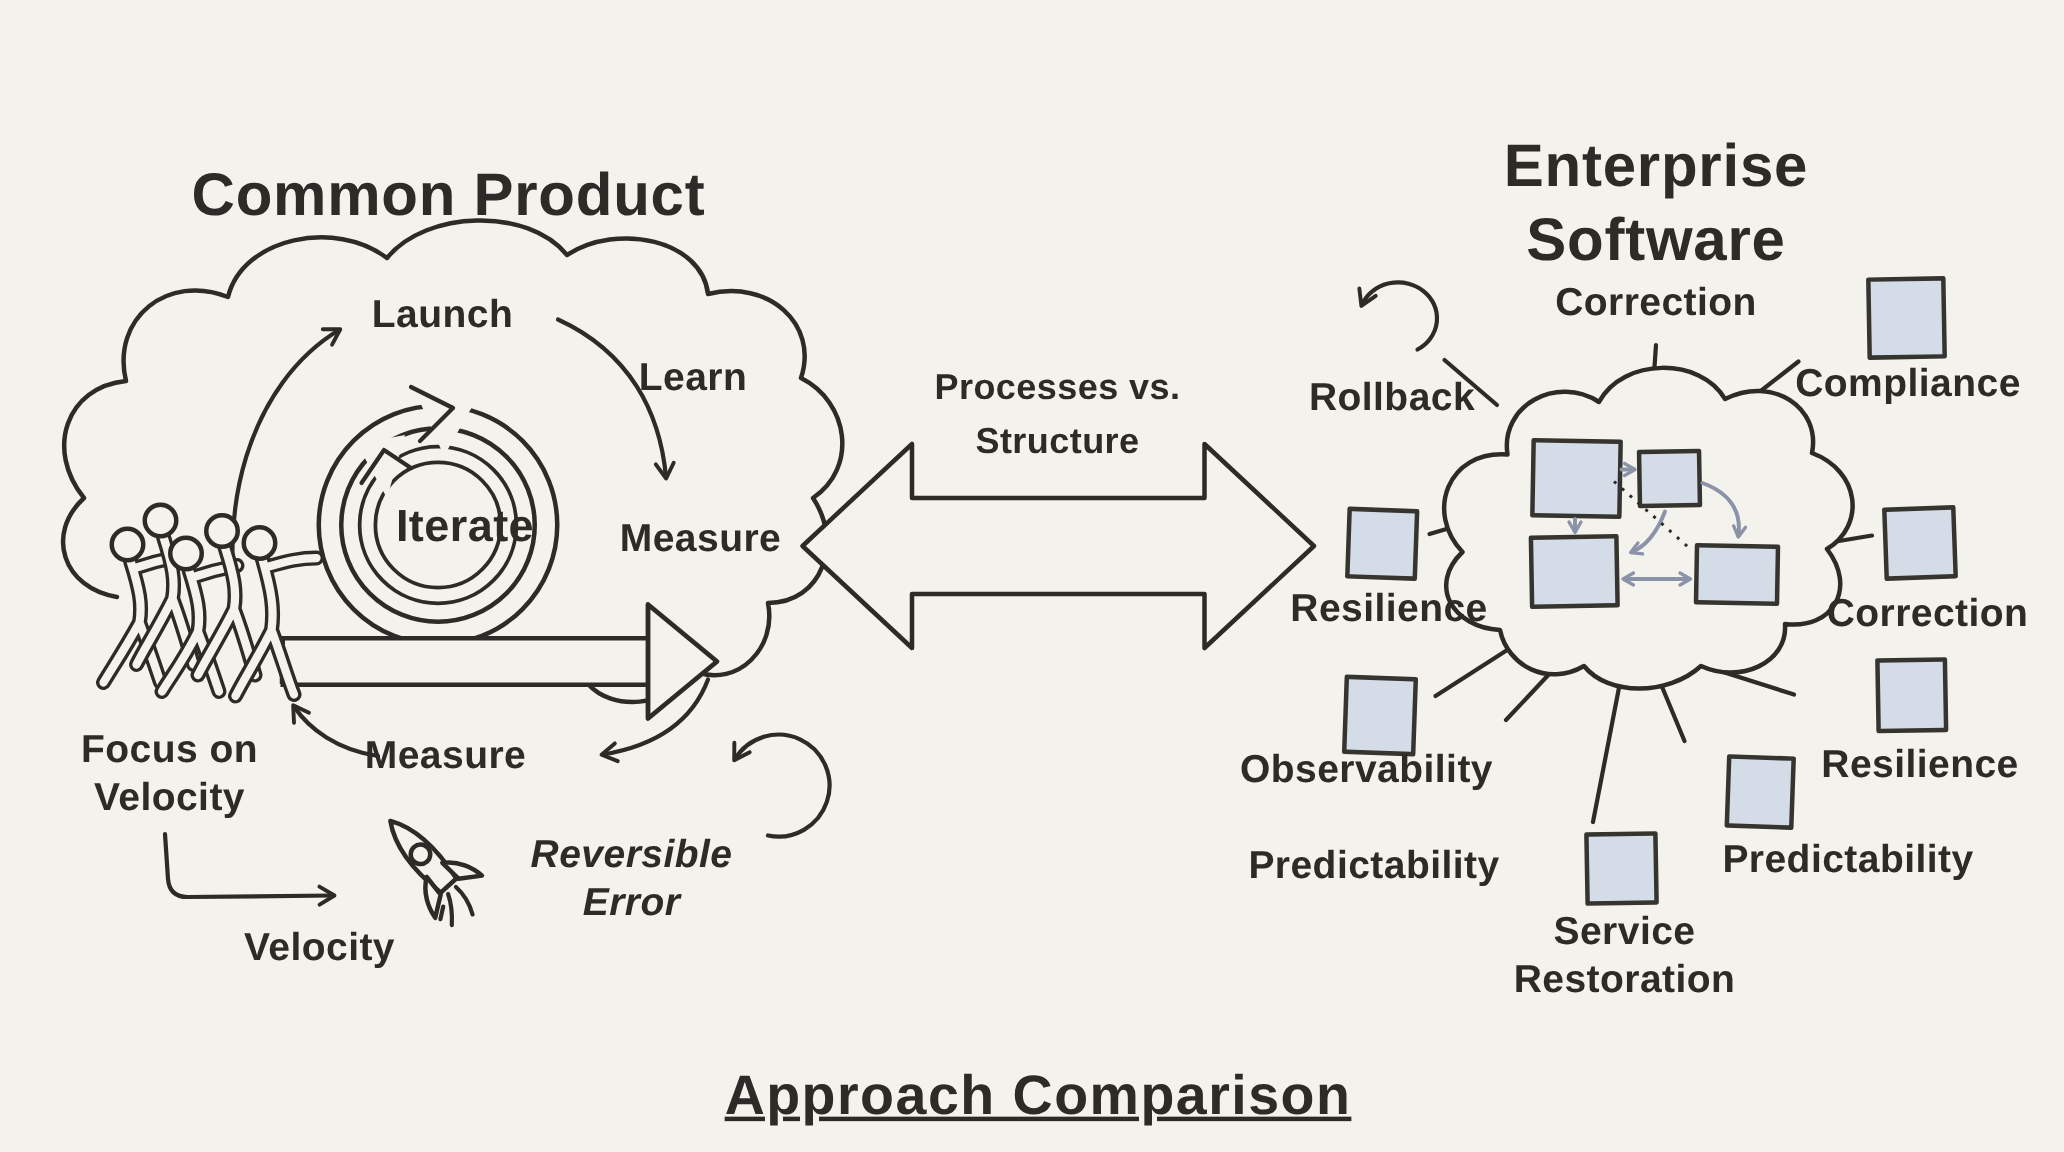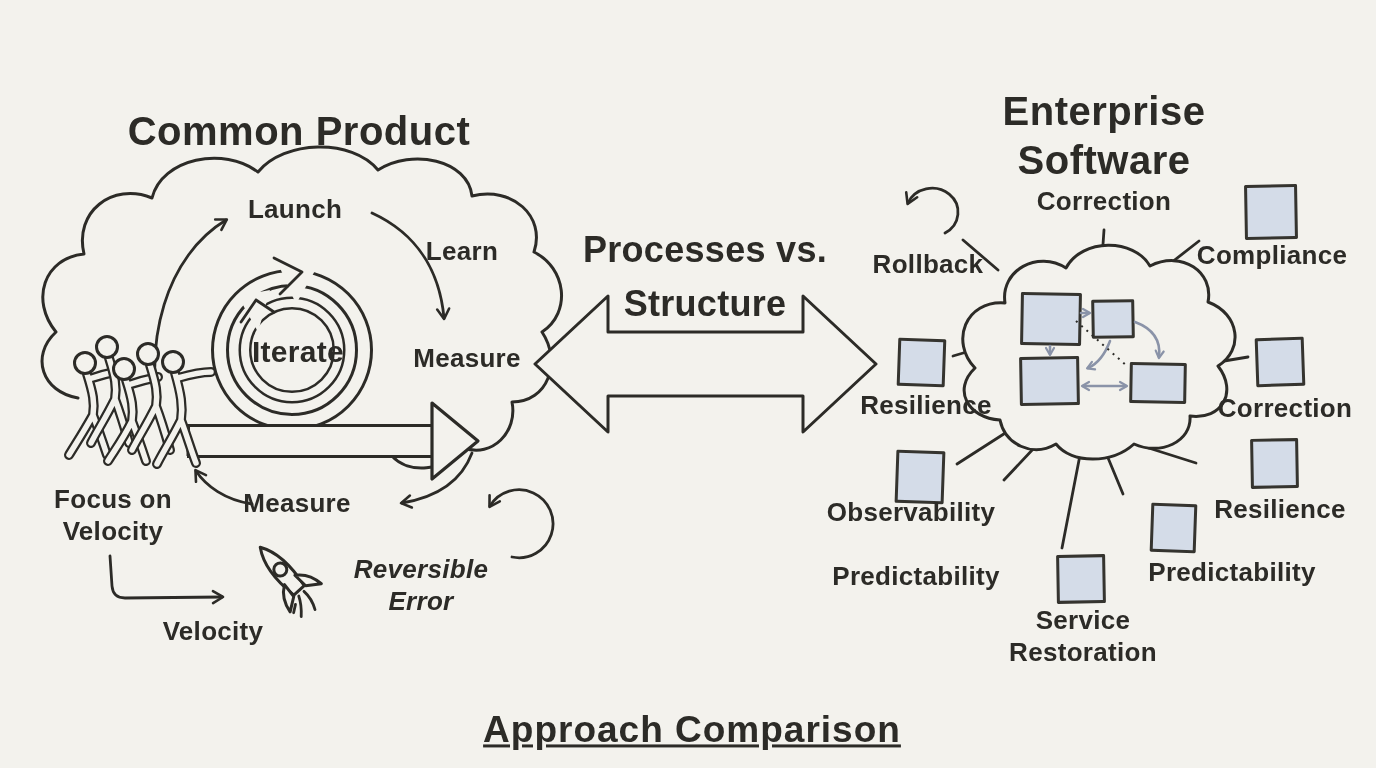--- a/index.html
+++ b/index.html
@@ -15,22 +15,22 @@
     position:relative;width:1376px;height:768px;overflow:hidden;
     background:var(--background);
   }
   .stage svg{position:absolute;left:0;top:0;}
   .lbl{
     position:absolute;transform:translate(-50%,-50%);
     color:var(--ink);font-weight:700;font-size:26px;line-height:1.22;
     white-space:pre-line;text-align:center;letter-spacing:.3px;
   }
   .title{font-size:40px;letter-spacing:.5px;}
-  .big{font-size:30px;}
-  .mid{font-size:36px;line-height:1.5;}
+  .big{font-size:30px;padding-left:24px;}
+  .mid{font-size:24px;line-height:1.5;}
   .bottom-title{font-size:37px;letter-spacing:1px;}
   
   .s{fill:none;stroke:var(--ink);stroke-width:3;stroke-linecap:round;stroke-linejoin:round;}
   .bgf{fill:var(--background);}
   .thin{fill:none;stroke:var(--ink);stroke-width:2.8;stroke-linecap:round;stroke-linejoin:round;}
   .ray{stroke:var(--ink);stroke-width:2.8;stroke-linecap:round;}
   .tube{stroke:var(--ink);stroke-width:10;fill:none;stroke-linecap:round;stroke-linejoin:round;}
   .tubein{stroke:var(--background);stroke-width:5.5;fill:none;stroke-linecap:round;stroke-linejoin:round;}
   .box{fill:var(--box-fill);stroke:var(--box-stroke);stroke-width:3;stroke-linejoin:round;}
   .gray{stroke:var(--flow-arrow);fill:none;stroke-width:2.6;stroke-linecap:round;}

